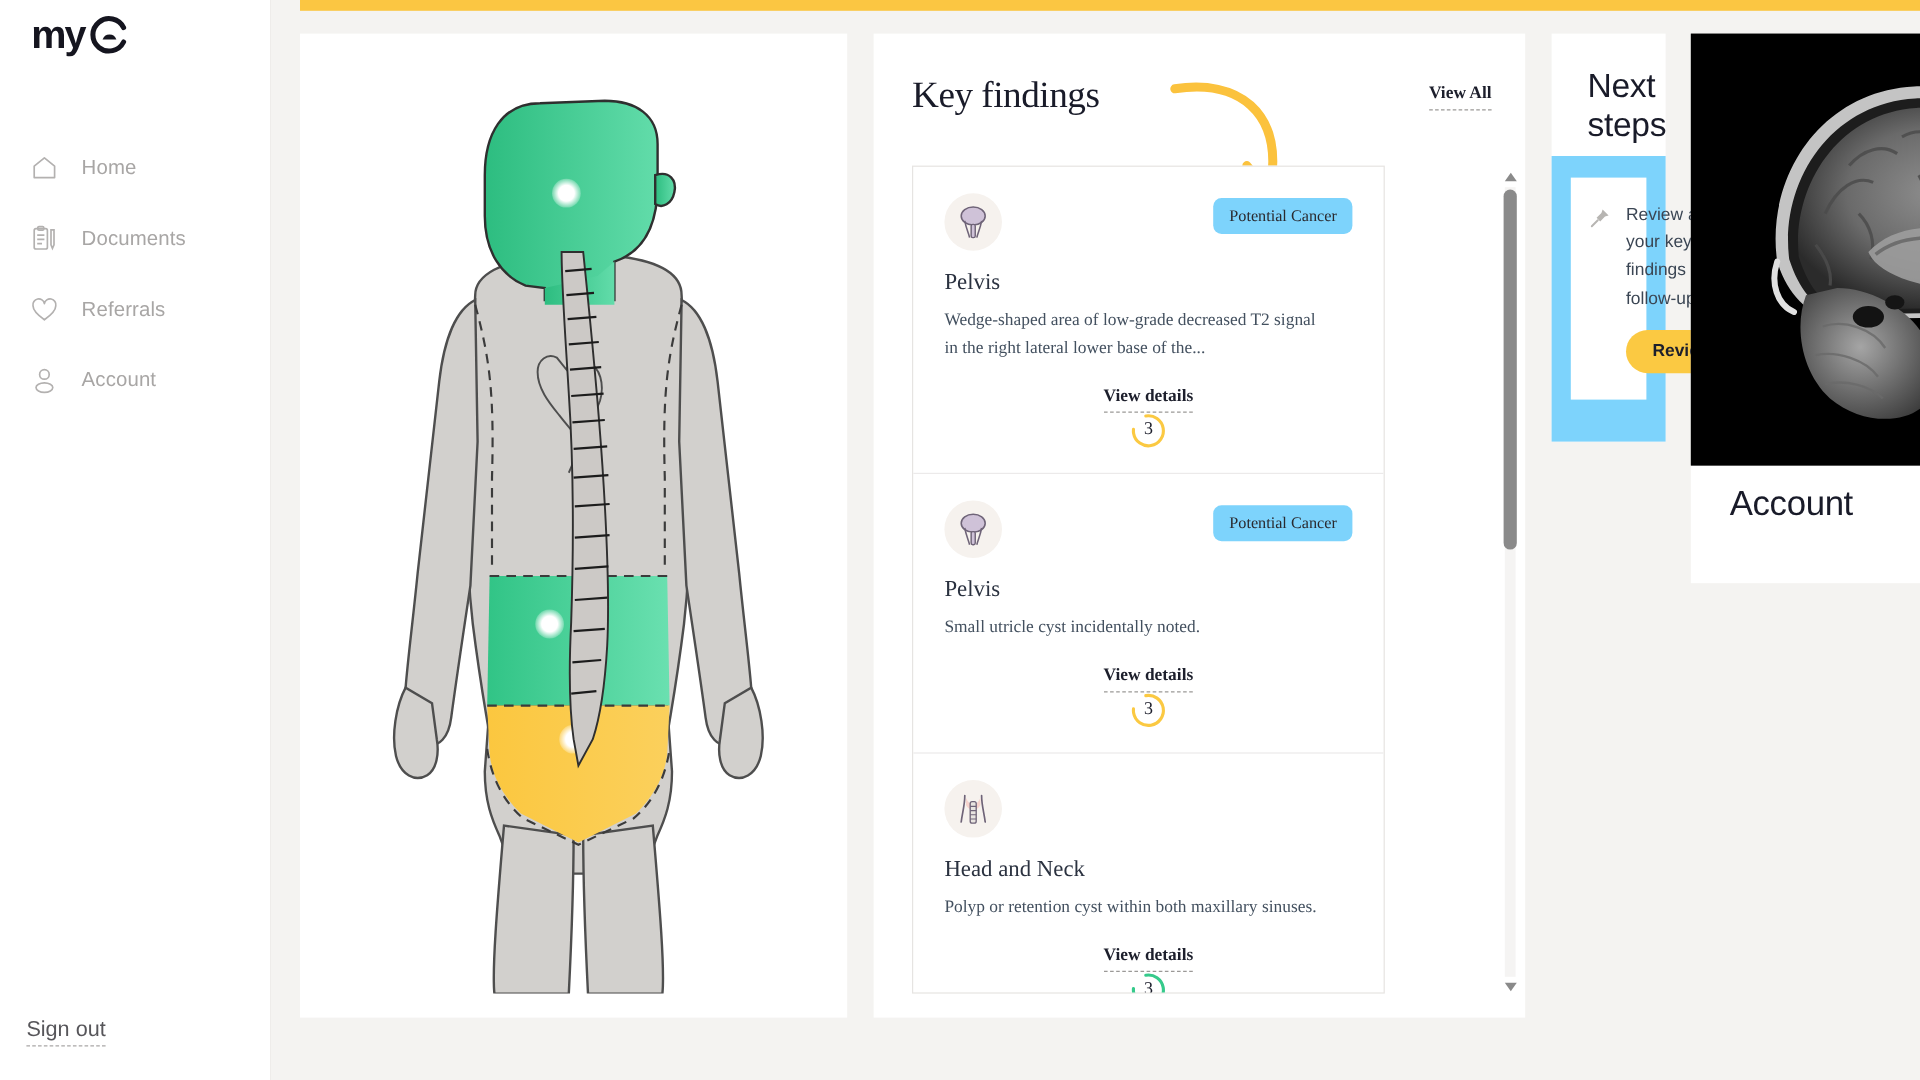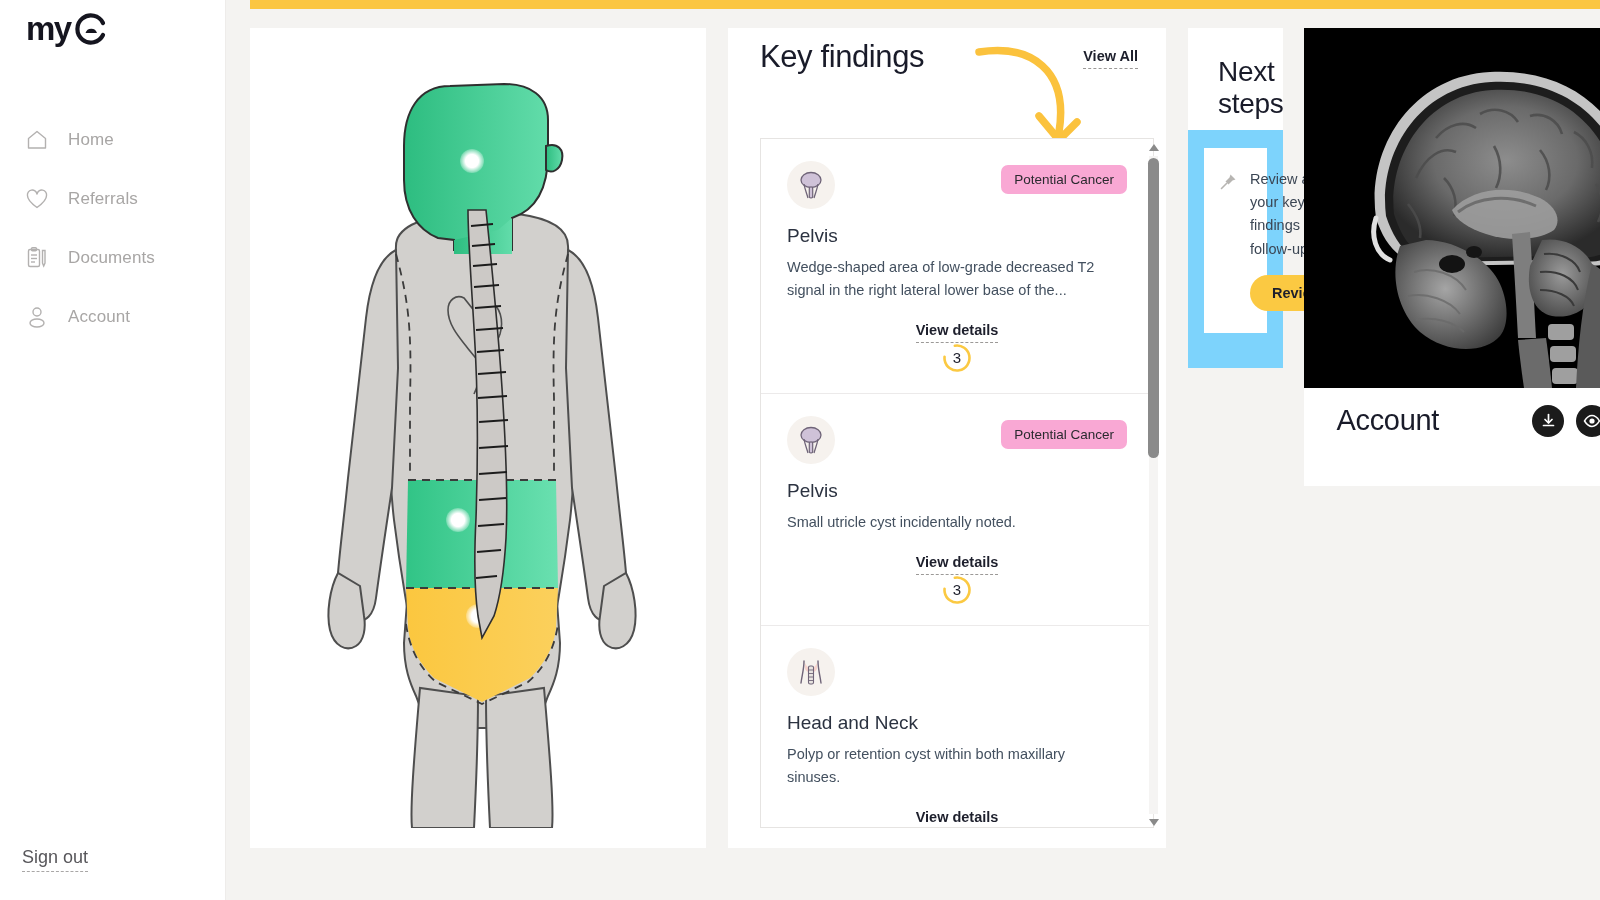--- a/index.html
+++ b/index.html
@@ -54,22 +54,22 @@
   
   .panel { background: #ffffff; }
   .body-panel {
     width: 456px; height: 820px;
     position: relative; overflow: hidden;
   }
   .body-svg { position: absolute; left: 50%; top: 40px; transform: translateX(-50%); }
 
   
   .findings-panel {
-    width: 438px; height: 820px;
-    position: relative; padding: 12px 0 0 0;
+    width: 543px; height: 820px;
+    position: relative; padding: 34px 0 0 0; font-family: Liberation Serif, serif;
   }
   .findings-head {
     display: flex; align-items: flex-start; justify-content: space-between;
     padding: 0 28px 0 32px; position: relative; height: 56px;
   }
   .findings-title { font-size: 31px; color: #191b29; font-weight: 400; letter-spacing: -0.4px; line-height: 1.1; }
   .view-all {
     font-size: 14.5px; font-weight: 700; color: #1d1f2c;
     border-bottom: 1.5px dashed #9b9997; padding-bottom: 4px;
     margin-top: 8px; cursor: pointer; white-space: nowrap;
@@ -82,21 +82,21 @@
     border: 1px solid #e6e4e2;
     background: #fff; overflow: hidden;
   }
   .finding-card { padding: 22px 26px 20px 26px; border-bottom: 1px solid #eceaea; position: relative; }
   .fc-top { display: flex; align-items: flex-start; justify-content: space-between; height: 50px; }
   .fc-icon-wrap {
     width: 48px; height: 48px; border-radius: 50%;
     background: #f6f2ee; display: flex; align-items: center; justify-content: center;
   }
   .badge {
-    background: #f9a8d4; color: #2a2a2f;
+    background: #7dd3fc; color: #2a2a2f;
     font-size: 13.5px; padding: 7px 13px; border-radius: 7px;
     white-space: nowrap; align-self: flex-start; margin-top: 4px;
   }
   .fc-title { font-size: 19px; color: #2b3240; margin-top: 14px; font-weight: 400; }
   .fc-desc { font-size: 14.5px; color: #43505f; line-height: 1.58; margin-top: 9px; max-width: 320px; }
   .fc-foot { display: flex; align-items: center; justify-content: space-between; margin-top: 20px; flex-direction: column; }
   .view-details {
     font-size: 14.5px; font-weight: 700; color: #1d1f2c;
     border-bottom: 1.5px dashed #9b9997; padding-bottom: 4px; cursor: pointer;
   }
@@ -163,41 +163,41 @@
     </div>
 
     <nav class="nav">
       <div class="nav-item">
         <span class="nav-icon">
           <svg width="24" height="24" viewBox="0 0 24 24" fill="none" stroke="#b3b1b0" stroke-width="1.4">
             <path d="M3.5 10.5 12 3.5 20.5 10.5 V20 H3.5 Z" stroke-linejoin="round"></path>
           </svg>
         </span>
         <span class="nav-label">Home</span>
-      </div>
-      <div class="nav-item">
-        <span class="nav-icon">
-          <svg width="24" height="24" viewBox="0 0 24 24" fill="none" stroke="#b3b1b0" stroke-width="1.4">
-            <path d="M12 20.5 C5 15.5 2.5 12 2.5 8.8 A4.8 4.8 0 0 1 12 7 A4.8 4.8 0 0 1 21.5 8.8 C21.5 12 19 15.5 12 20.5 Z" stroke-linejoin="round"></path>
-          </svg>
-        </span>
-        <span class="nav-label">Referrals</span>
       </div>
       <div class="nav-item">
         <span class="nav-icon">
           <svg width="24" height="24" viewBox="0 0 24 24" fill="none" stroke="#b3b1b0" stroke-width="1.4">
             <rect x="3.5" y="3.5" width="11" height="17" rx="1.5"></rect>
             <rect x="6.5" y="1.8" width="5" height="3" rx="1"></rect>
             <line x1="6" y1="9" x2="12" y2="9"></line>
             <line x1="6" y1="12.5" x2="12" y2="12.5"></line>
             <line x1="6" y1="16" x2="10" y2="16"></line>
             <path d="M17.5 4.5 L20 4.5 L20 17 L18.7 20 L17.5 17 Z"></path>
           </svg>
         </span>
         <span class="nav-label">Documents</span>
+      </div>
+      <div class="nav-item">
+        <span class="nav-icon">
+          <svg width="24" height="24" viewBox="0 0 24 24" fill="none" stroke="#b3b1b0" stroke-width="1.4">
+            <path d="M12 20.5 C5 15.5 2.5 12 2.5 8.8 A4.8 4.8 0 0 1 12 7 A4.8 4.8 0 0 1 21.5 8.8 C21.5 12 19 15.5 12 20.5 Z" stroke-linejoin="round"></path>
+          </svg>
+        </span>
+        <span class="nav-label">Referrals</span>
       </div>
       <div class="nav-item">
         <span class="nav-icon">
           <svg width="24" height="24" viewBox="0 0 24 24" fill="none" stroke="#b3b1b0" stroke-width="1.4">
             <circle cx="12" cy="7" r="4"></circle>
             <ellipse cx="12" cy="18" rx="7" ry="4"></ellipse>
           </svg>
         </span>
         <span class="nav-label">Account</span>
       </div>

